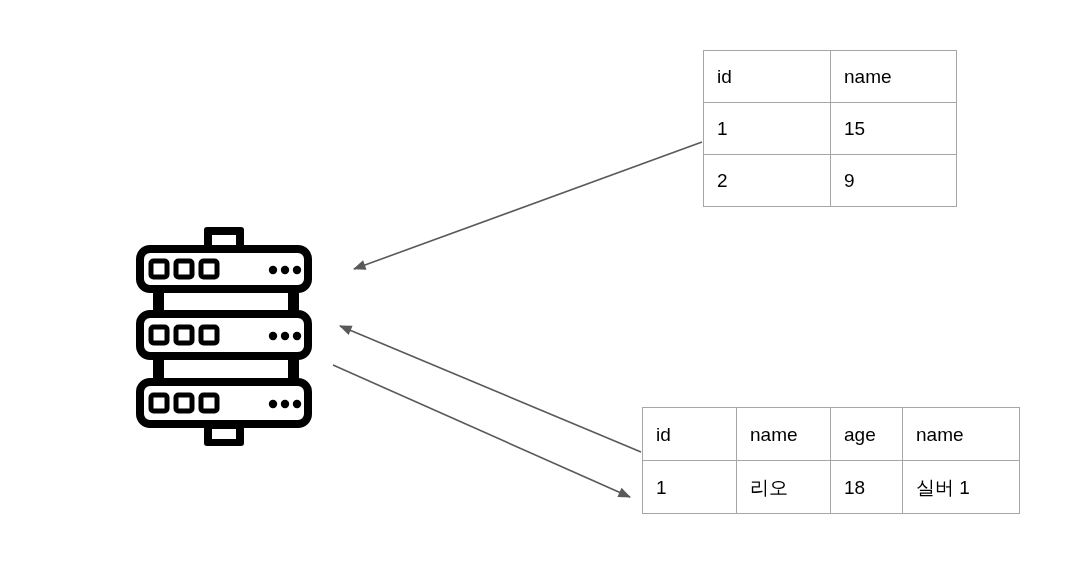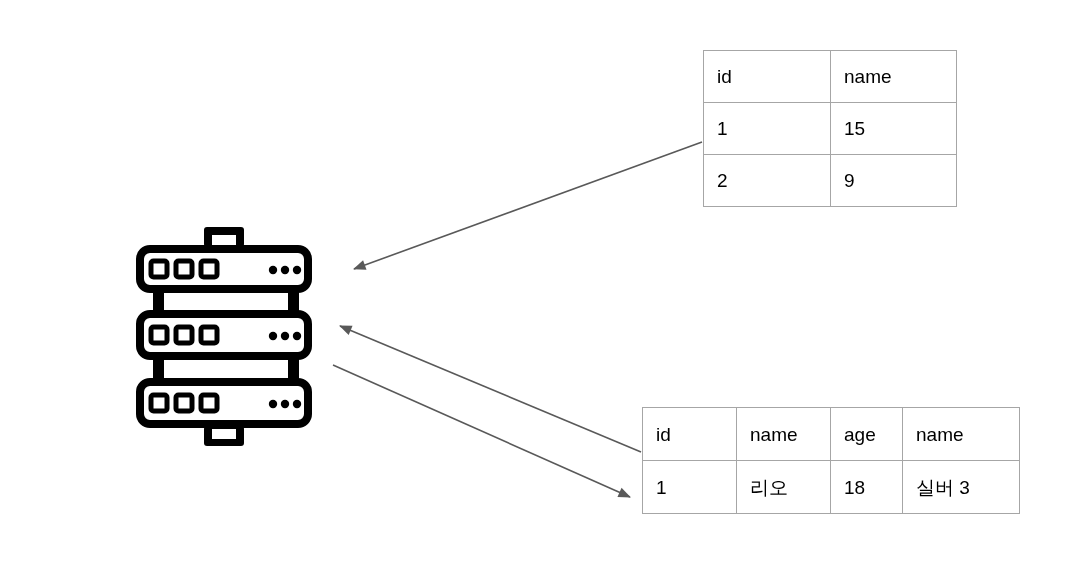--- a/index.html
+++ b/index.html
@@ -141,18 +141,18 @@
       <tr>
         <th>id</th>
         <th>name</th>
         <th>age</th>
         <th>name</th>
       </tr>
       <tr>
         <td>1</td>
         <td>리오</td>
         <td>18</td>
-        <td>실버 3</td>
+        <td>실버 1</td>
       </tr>
     </tbody>
   </table>
 
 </div>
 
 </body></html>

